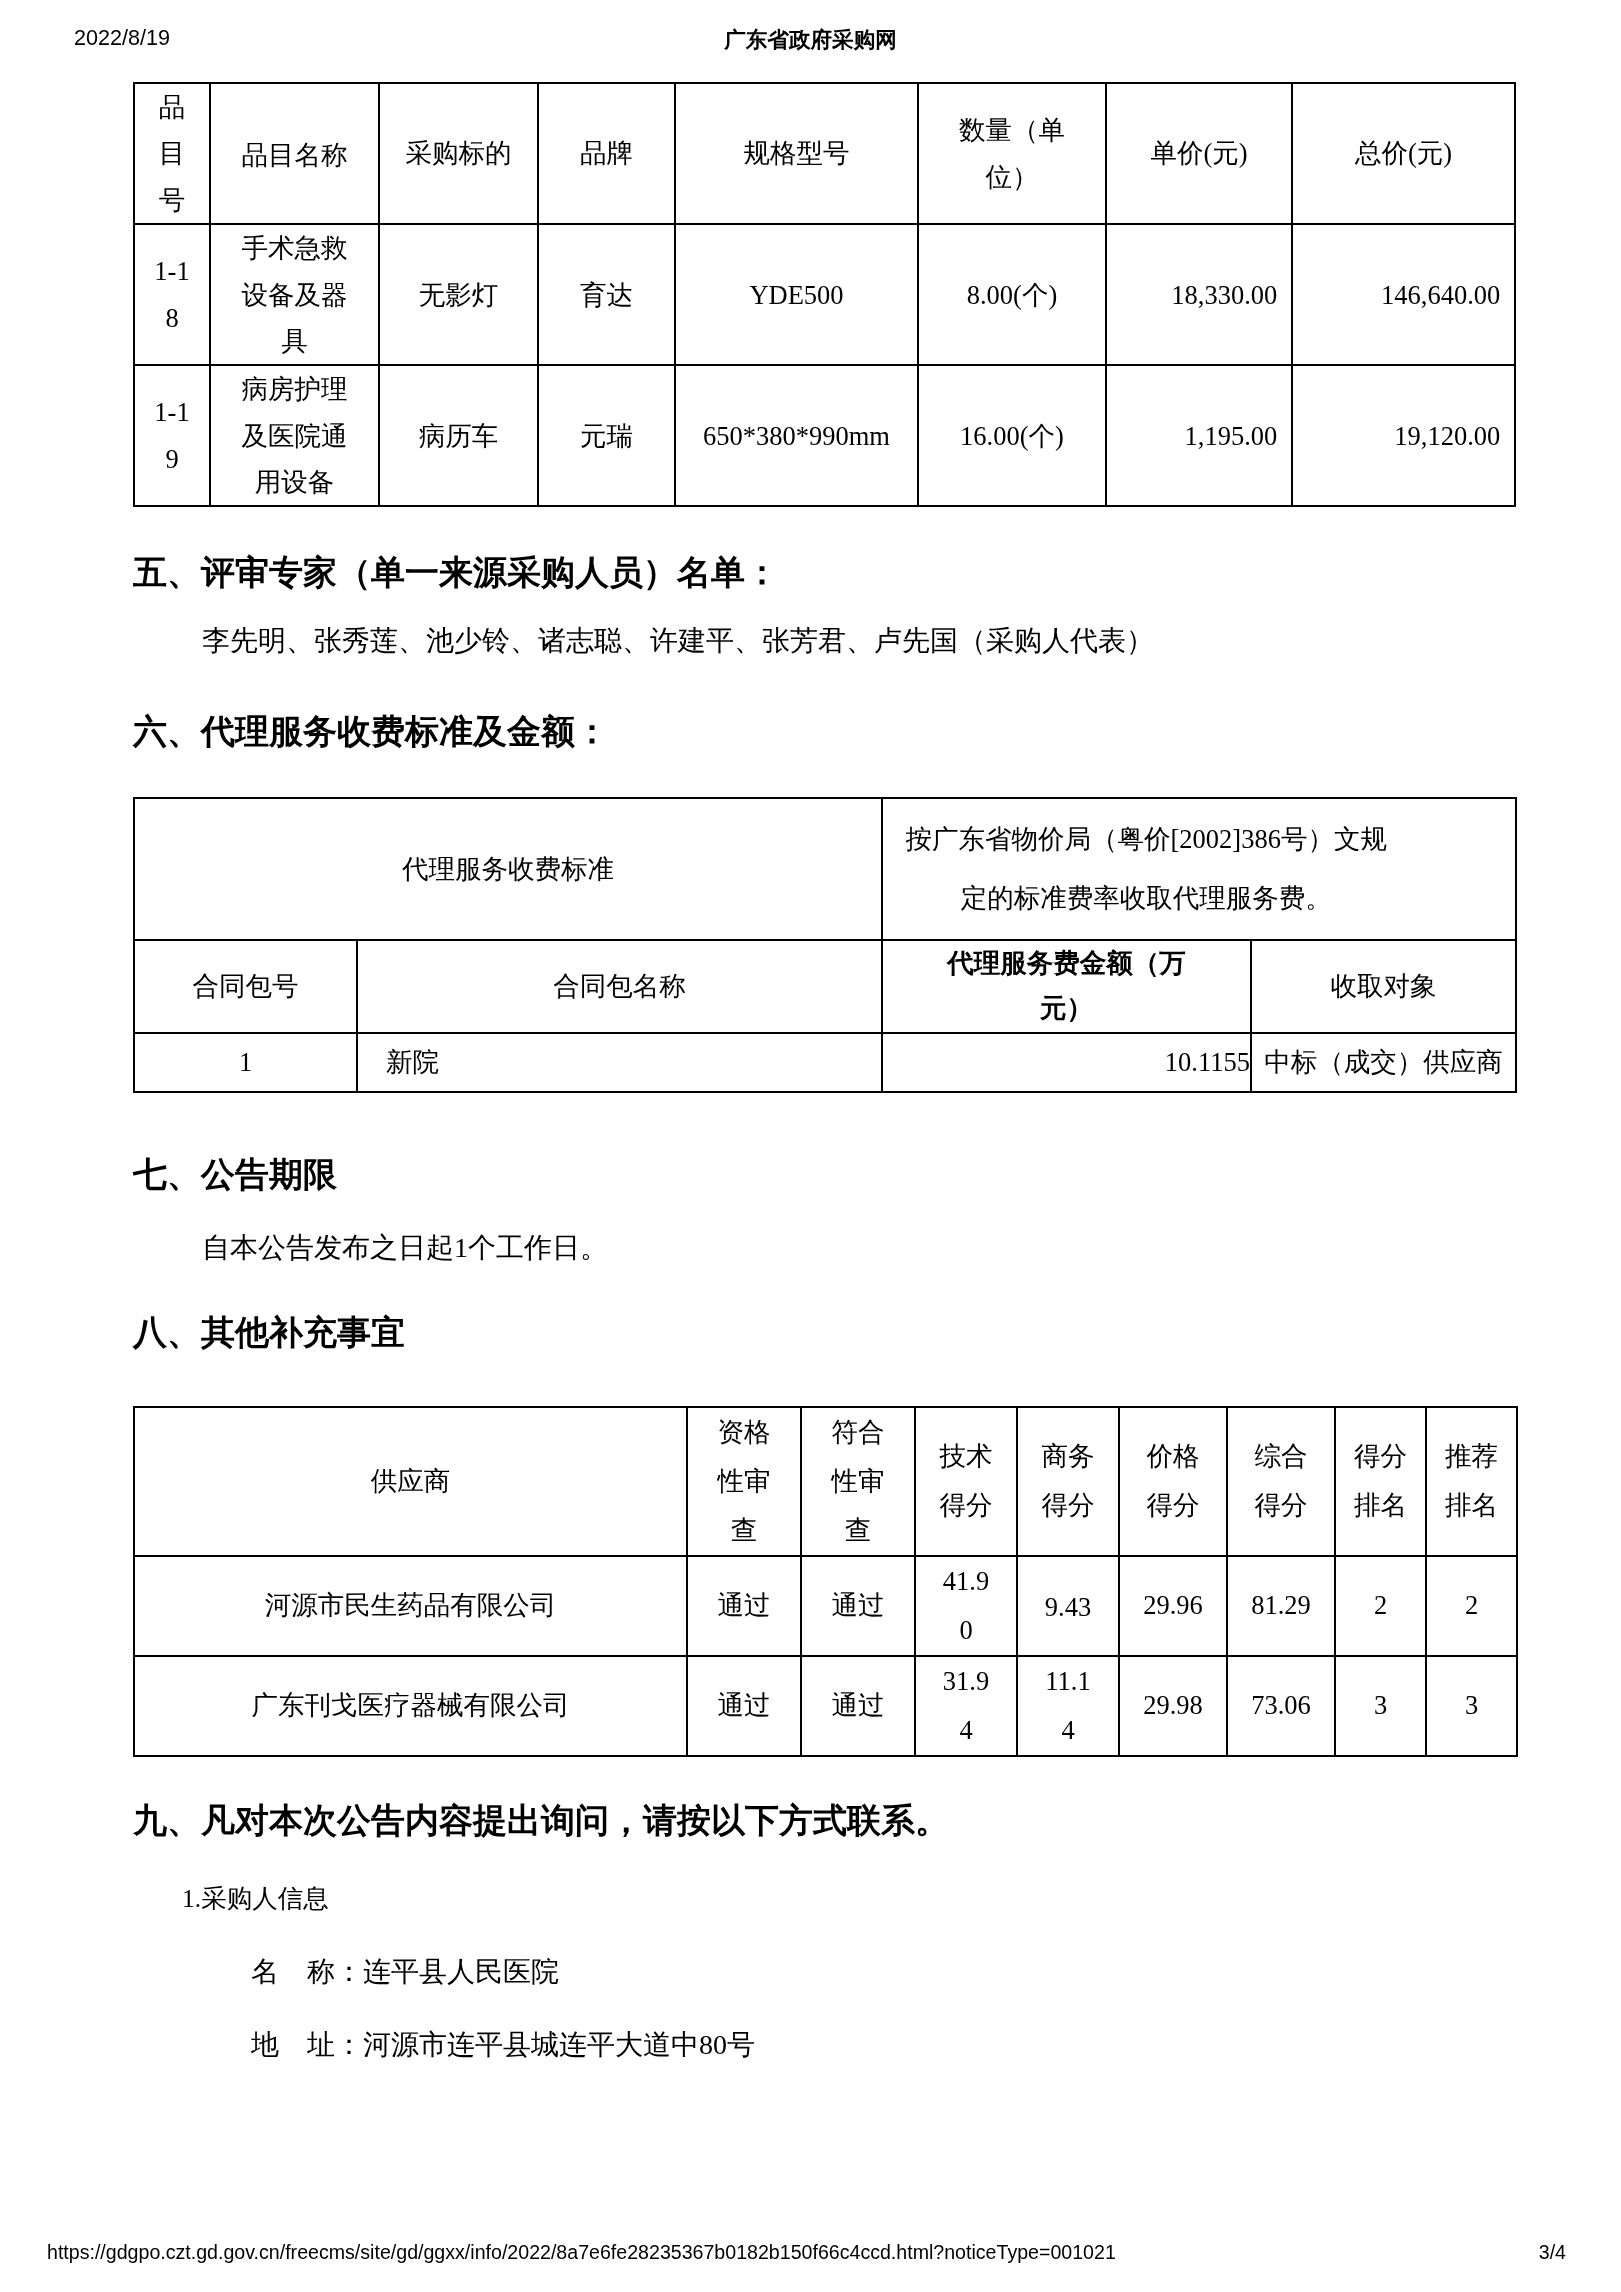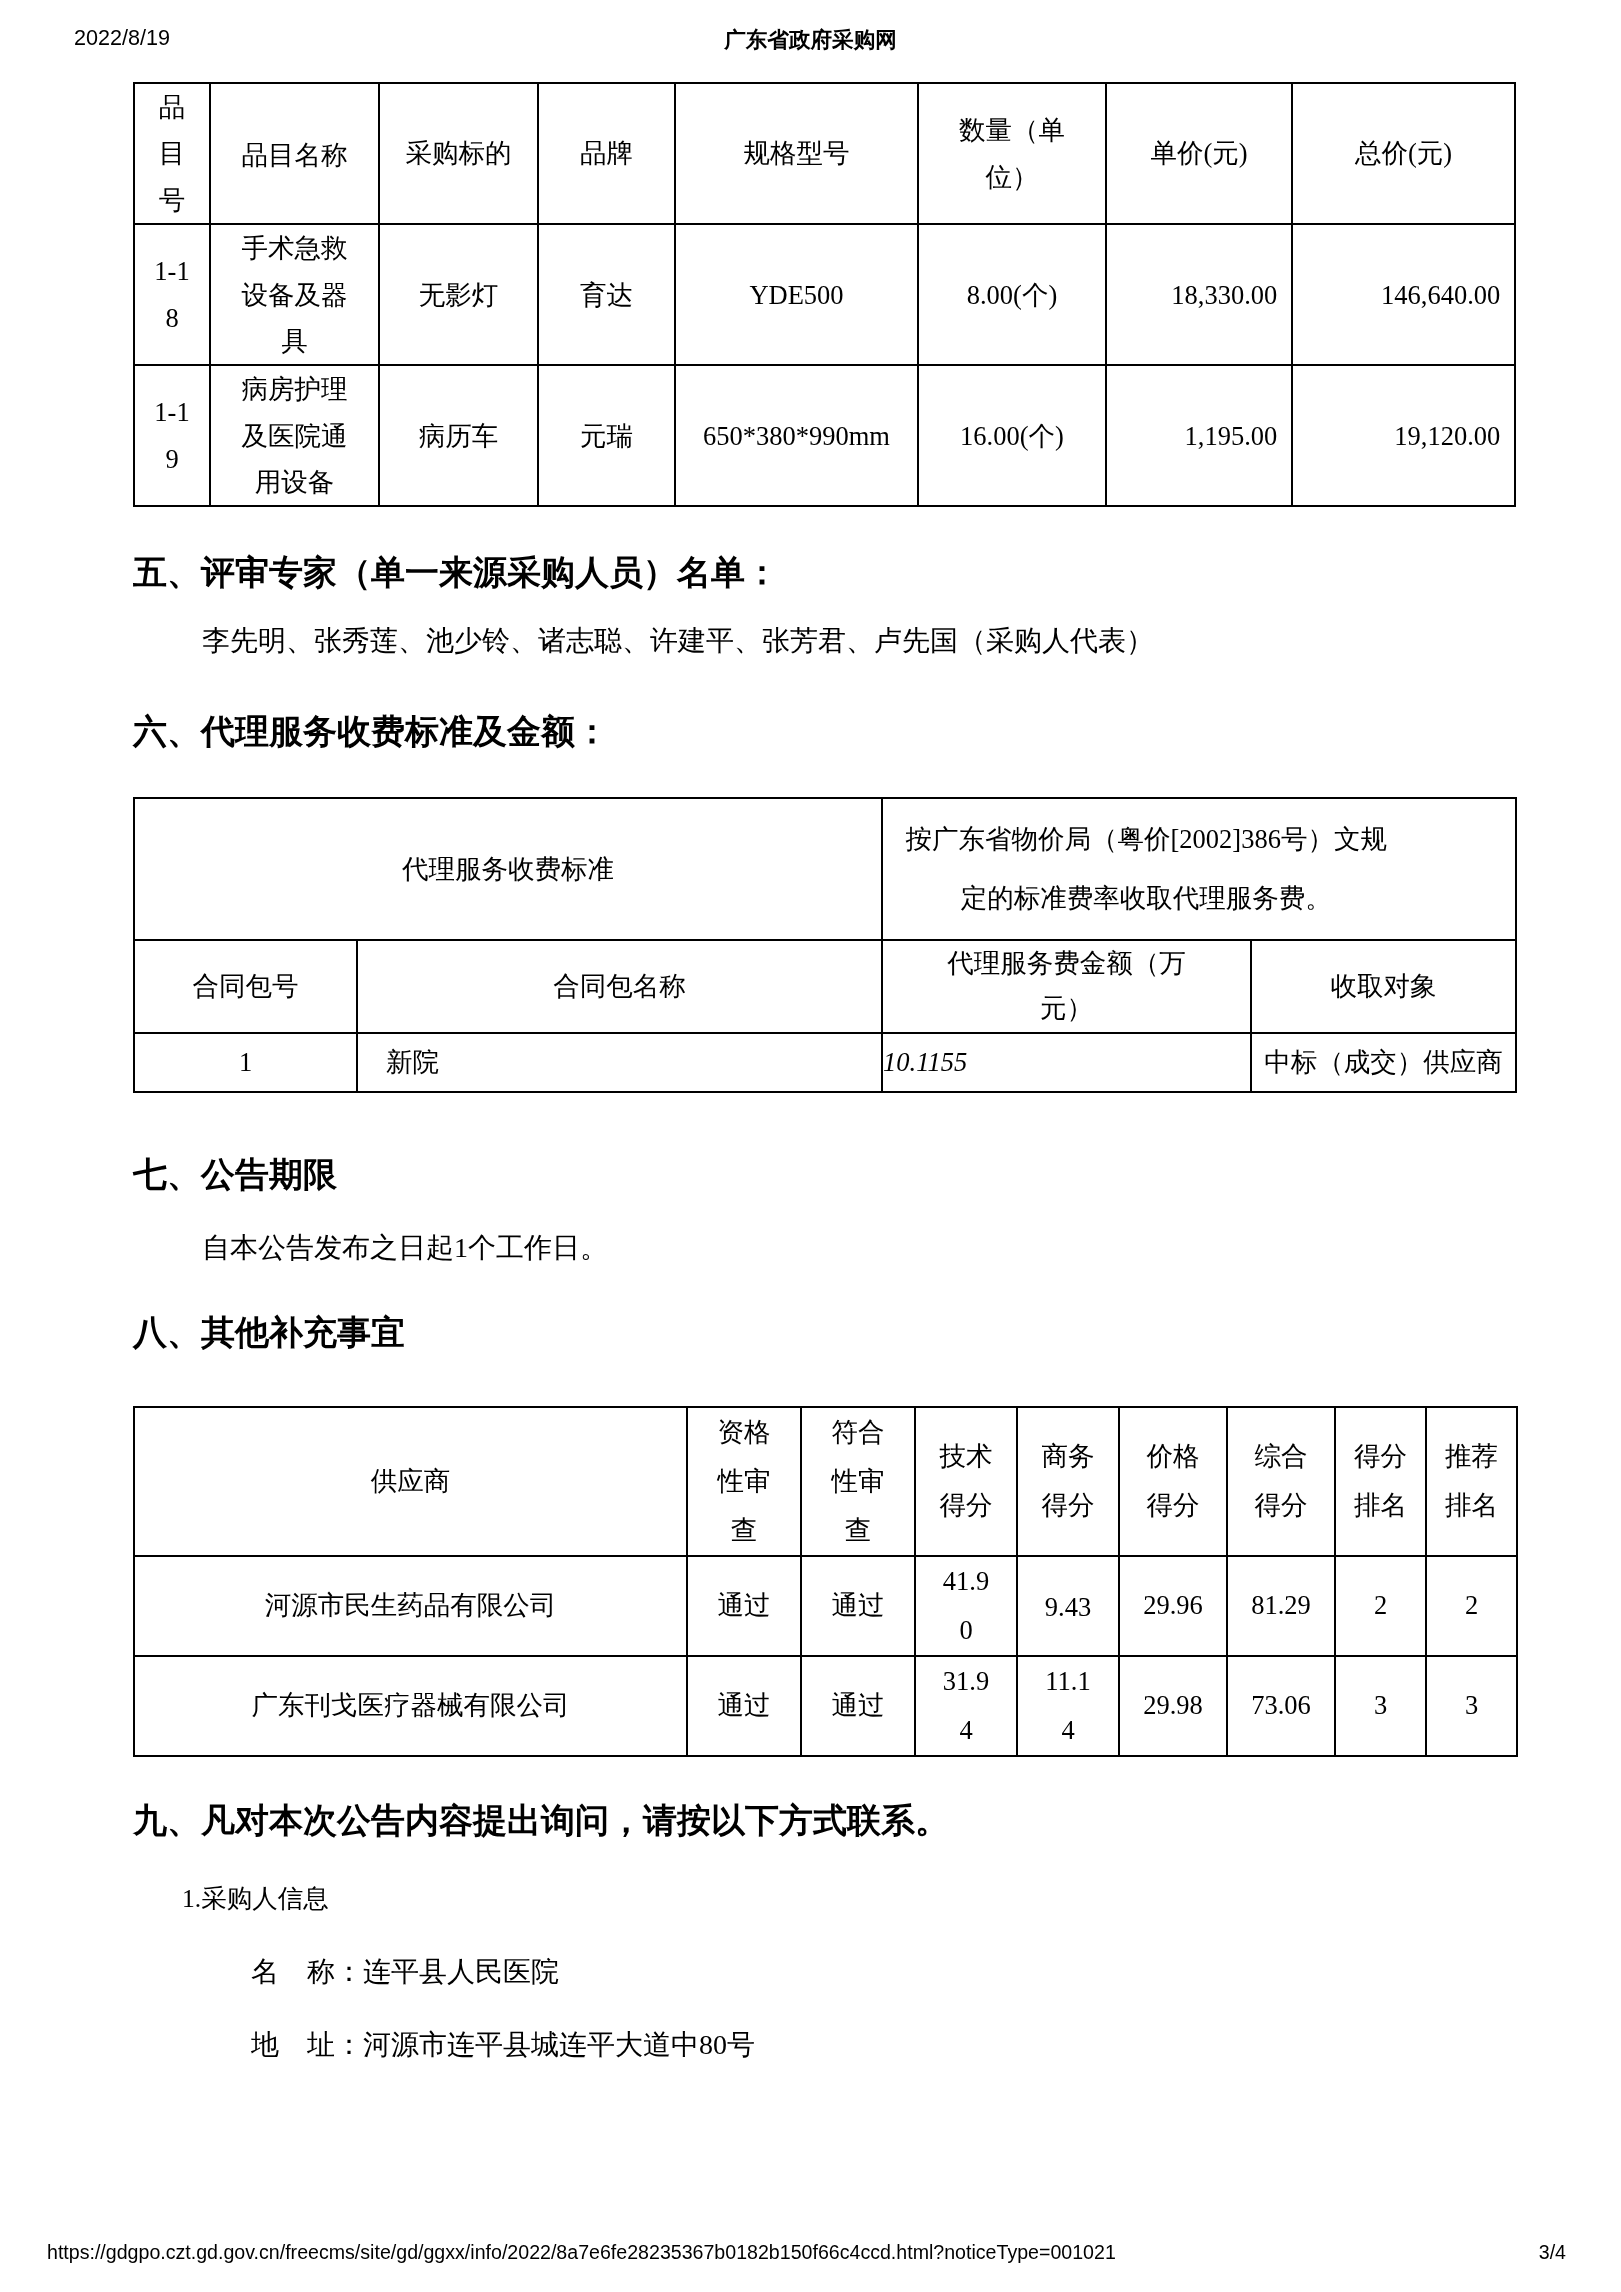--- a/index.html
+++ b/index.html
@@ -40,30 +40,30 @@
   .t1 { line-height:1.75; }
   .t1 .hdr th { height:139px; }
   .t1 td { height:141px; }
   .t1 .num { text-align:right; padding-right:13.7px; }
   .t2 .r1 th, .t2 .r1 td { height:142px; }
   .t2 .r2 th { height:93px; line-height:1.7; border-bottom-width:2.9px; }
   .t2 .r3 td { height:59px; }
   .t2 .lbl { }
   .t2 .desc { text-align:left; padding-left:15.7px; line-height:2.2; }
   .t2 .pkg-name { text-align:left; padding-left:28px; }
-  .t2 .fee { text-align:left; padding-right:8px;font-style:italic; }
+  .t2 .fee { text-align:right; padding-right:0; }
   .t3 { line-height:1.85; }
   .t3 .hdr th { height:147px; border-bottom-width:2.9px; }
   .t3 td { height:98px; border-bottom-width:2.9px; }
   
   span.wrap { display:inline-block; vertical-align:middle; }
   span.w1 { width:1em; }
   span.w2 { width:2em; }
   span.w4 { width:4em; }
-  span.w9 { width:9em; }
+  span.w9 { width:9em;font-weight:bold; }
   span.code { width:39px; word-break:break-all; }
   span.numw { width:51px; word-break:break-all; }
   span.descw { width:495px; text-align:center; }
 </style>
 </head>
 <body>
 
 <div class="page">
 
   <div class="print-header">

